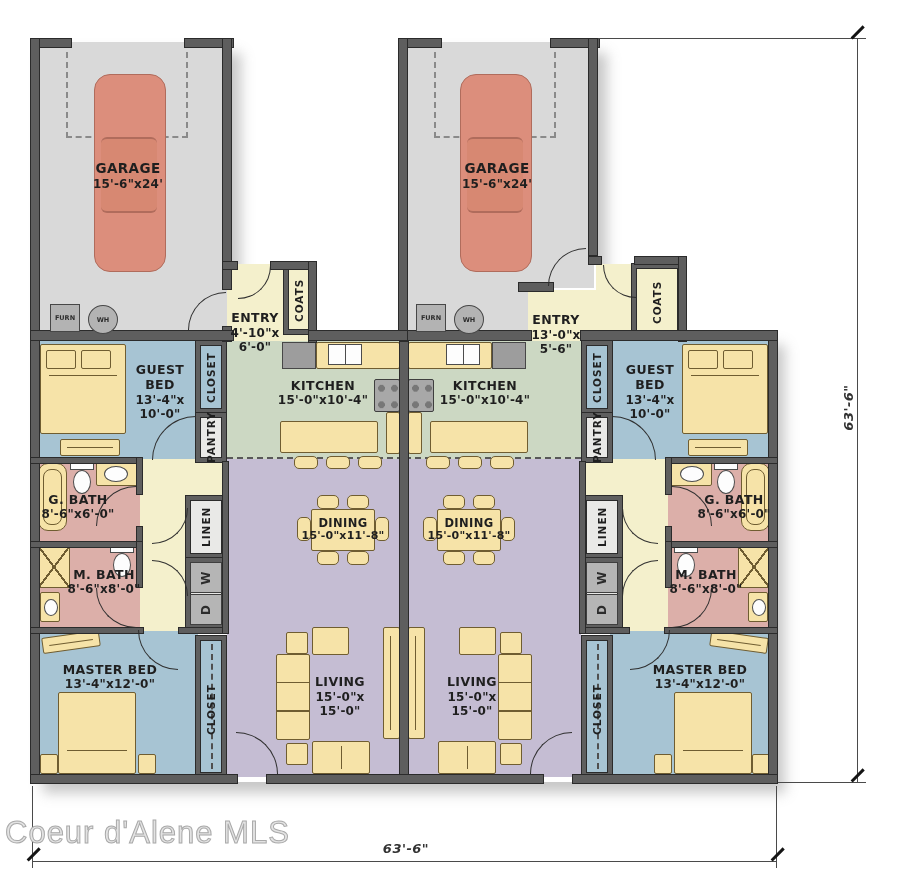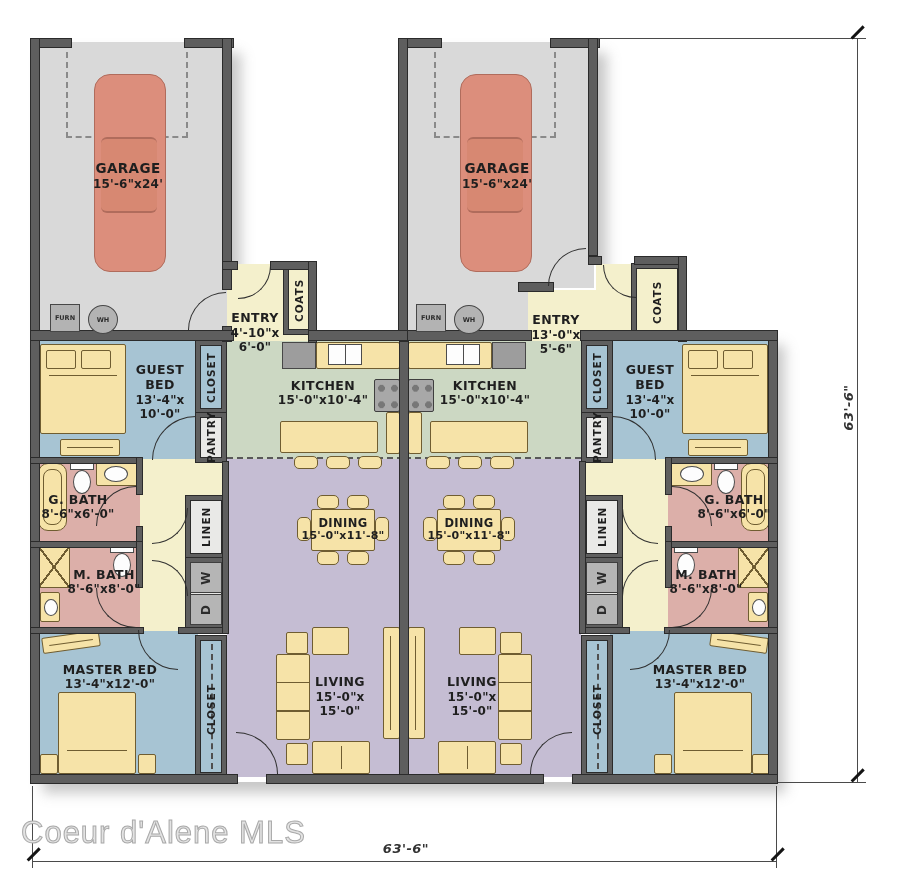--- a/index.html
+++ b/index.html
@@ -428,13 +428,13 @@
 <div class="tick" style="left:849px;top:31px;"></div>
 <div class="tick" style="left:849px;top:774px;"></div>
 <div class="a dimtext" style="left:812px;top:400px;width:72px;text-align:center;transform:rotate(-90deg);transform-origin:center;">63'-6"</div>
 <div class="a dimline" style="left:32px;top:786px;width:1px;height:82px;"></div>
 <div class="a dimline" style="left:776px;top:786px;width:1px;height:82px;"></div>
 <div class="a dimline" style="left:33px;top:861px;width:744px;height:1px;"></div>
 <div class="tick" style="left:25px;top:853px;"></div>
 <div class="tick" style="left:769px;top:853px;"></div>
 <div class="a dimtext" style="left:368px;top:841px;width:76px;text-align:center;">63'-6"</div>
 
-<div class="a wm" style="left:21px;top:815px;">Coeur d'Alene MLS</div>
+<div class="a wm" style="left:5px;top:815px;">Coeur d'Alene MLS</div>
 
 </body></html>

